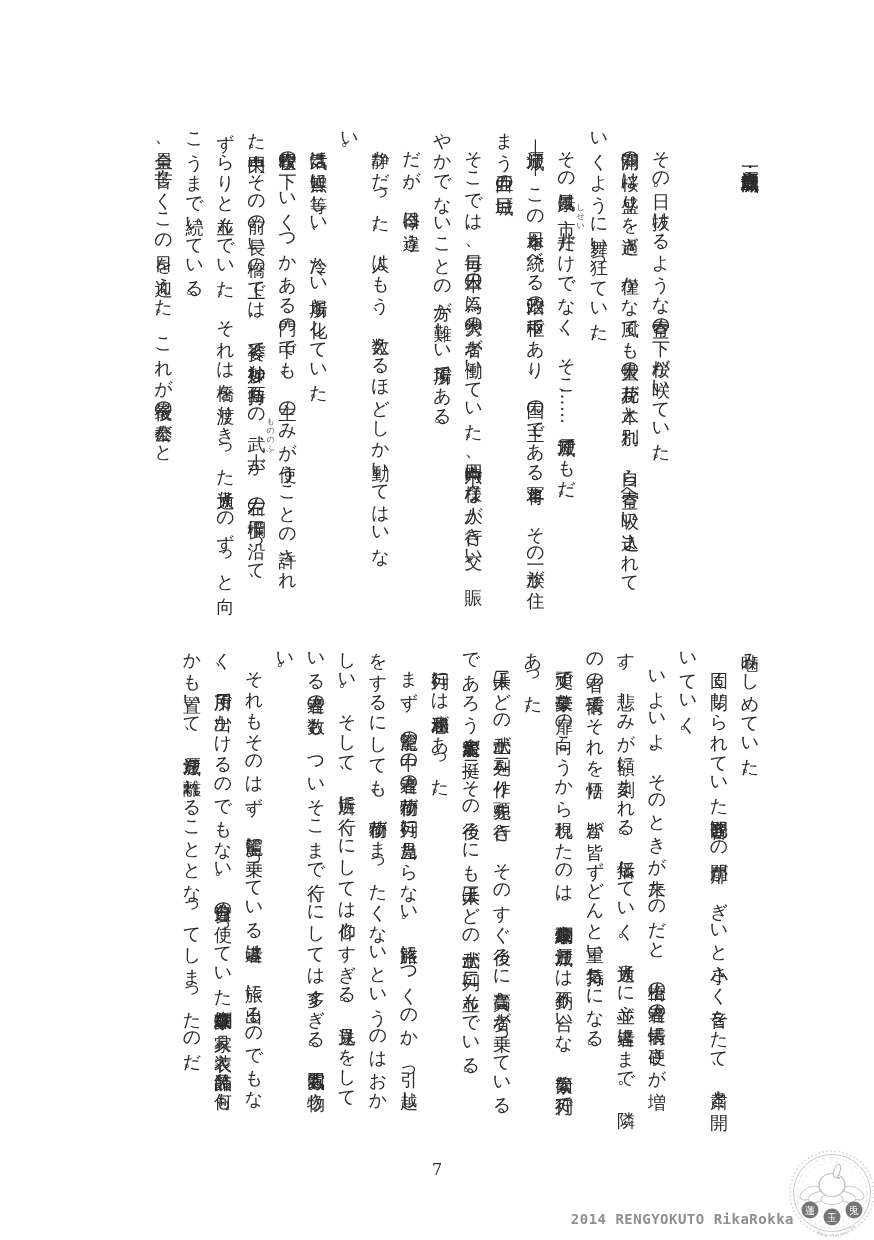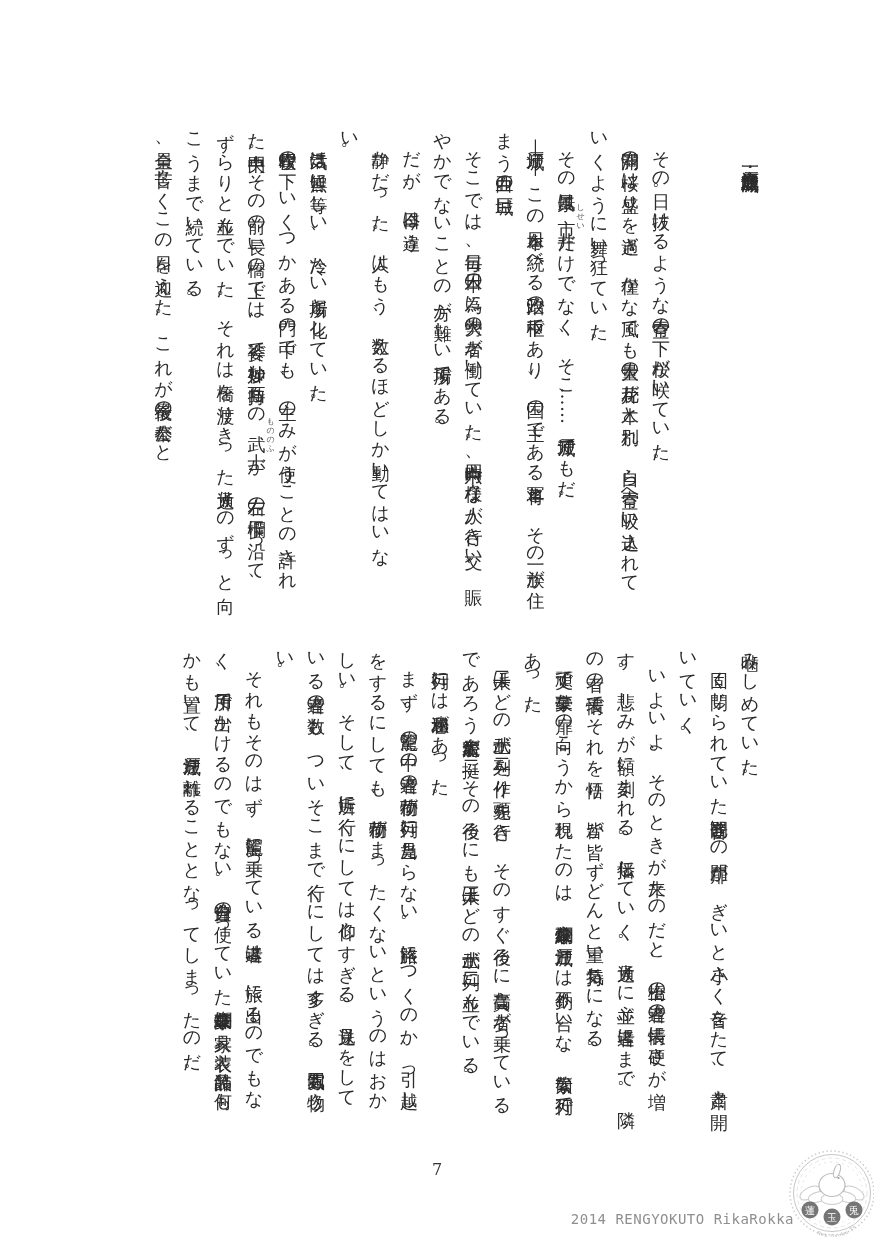--- a/index.html
+++ b/index.html
@@ -45,20 +45,21 @@
   }
   .copyright {
     position: absolute;
     top: 1211px;
     right: 80px;
     font-size: 14px;
     letter-spacing: 0.5px;
     color: #8f8f8f;
     font-family: "DejaVu Sans Mono", "Liberation Mono", monospace;
     white-space: nowrap;
+    font-weight: bold;
   }
   .stamp {
     position: absolute;
     top: 1147px;
     left: 787px;
     width: 90px;
     height: 90px;
   }
   .stamp svg { display: block; }
   .stamp text {

